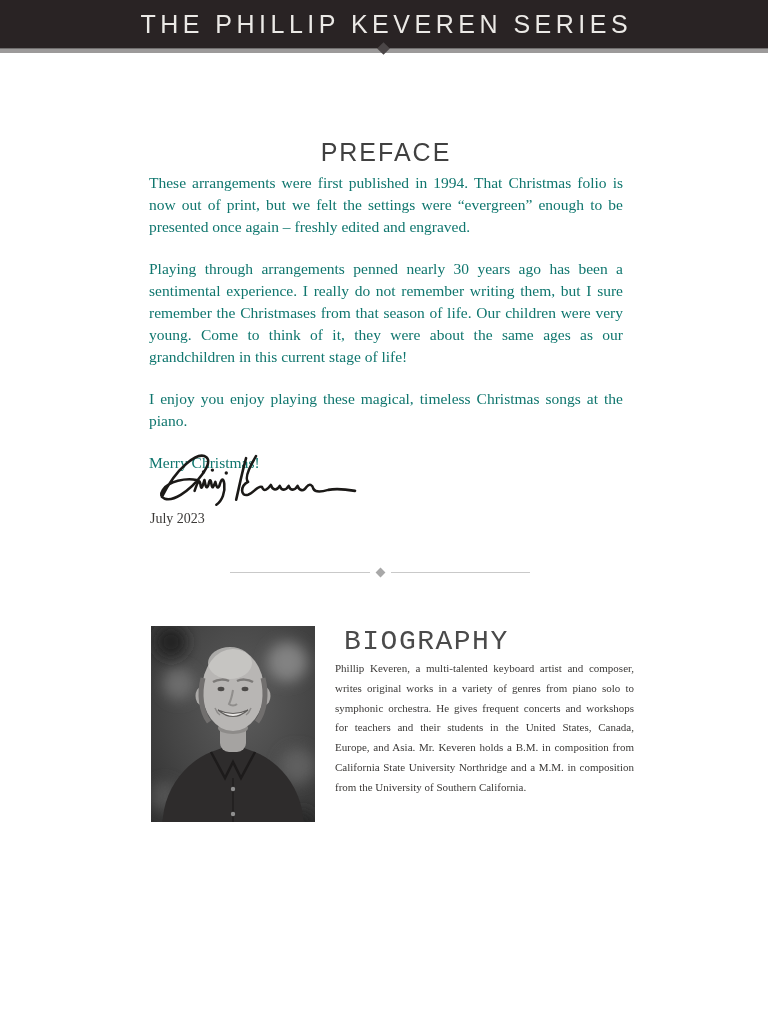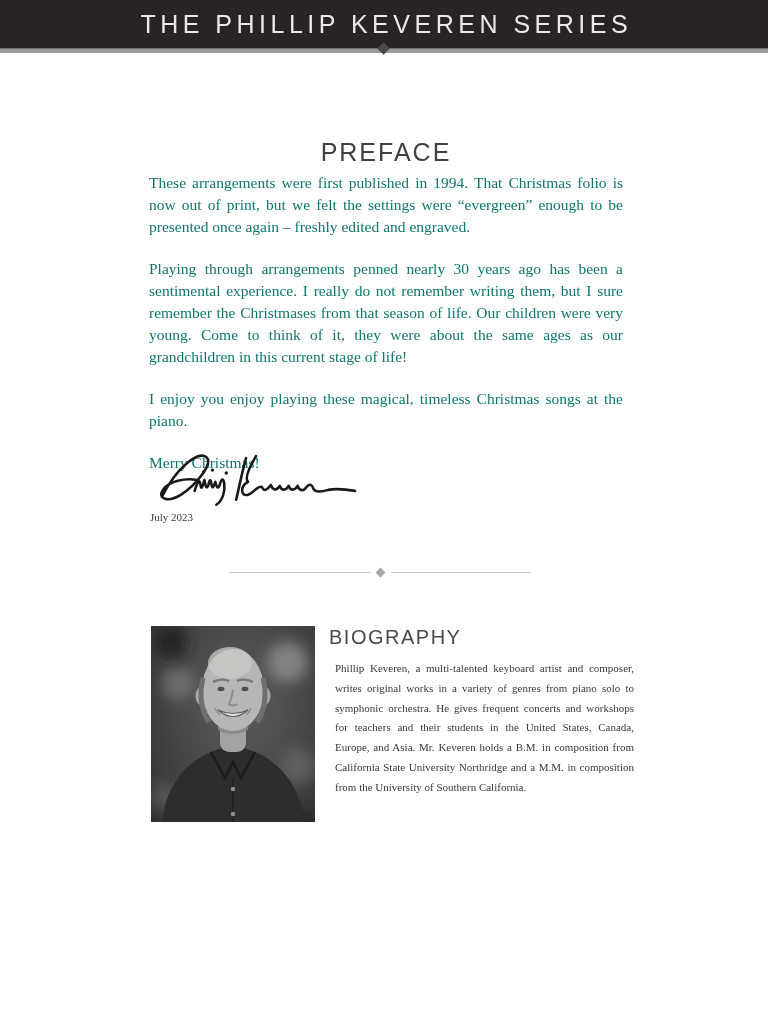--- a/index.html
+++ b/index.html
@@ -58,21 +58,21 @@
   .preface-body p { margin-bottom:20px; }
   .preface-closing { text-align:left; }
 
   .signature {
     position:absolute; top:445px; left:150px;
     width:208px; height:64px;
   }
   .signature svg { width:100%; height:100%; }
   .preface-date {
     position:absolute; top:511px; left:150px;
-    font-size:11px; color:#3b3937;
+    font-size:14px; color:#3b3937;
   }
 
   
   .divider {
     position:absolute; top:567px; left:230px; width:300px; height:10px;
     display:flex; align-items:center;
   }
   .divider .line {
     flex:1; height:1px; background:#c9c9c9;
   }
@@ -84,24 +84,24 @@
   }
 
   
   .bio-photo {
     position:absolute; top:626px; left:151px;
     width:164px; height:218px;
     overflow:hidden;
   }
   .bio-photo svg { display:block; width:164px; height:218px; }
   .bio-heading {
-    position:absolute; top:626px; left:329px; width:299px;
-    font-family:Liberation Sans, sans-serif;
+    position:absolute; top:626px; left:344px; width:299px;
+    font-family:Liberation Mono, monospace;
     font-weight:300;
-    font-size:20px;
+    font-size:28px;
     letter-spacing:1.5px;
     color:#4a4a4a;
   }
   .bio-text {
     position:absolute; top:659px; left:335px; width:299px;
     font-size:11px; line-height:19.8px;
     color:#3b3937;
     text-align:justify;
   }
 </style>

